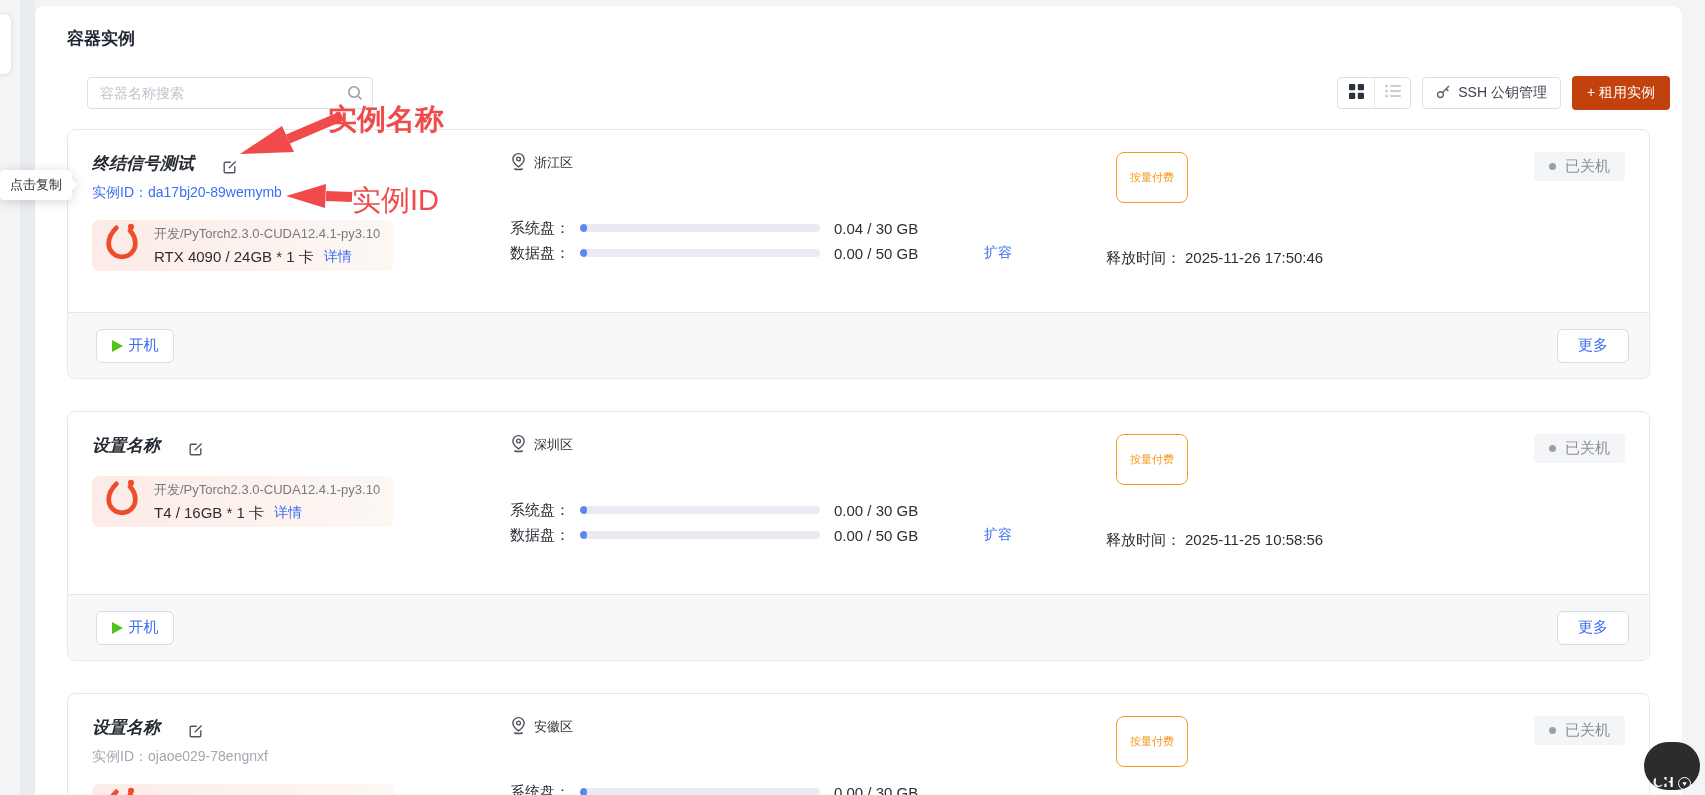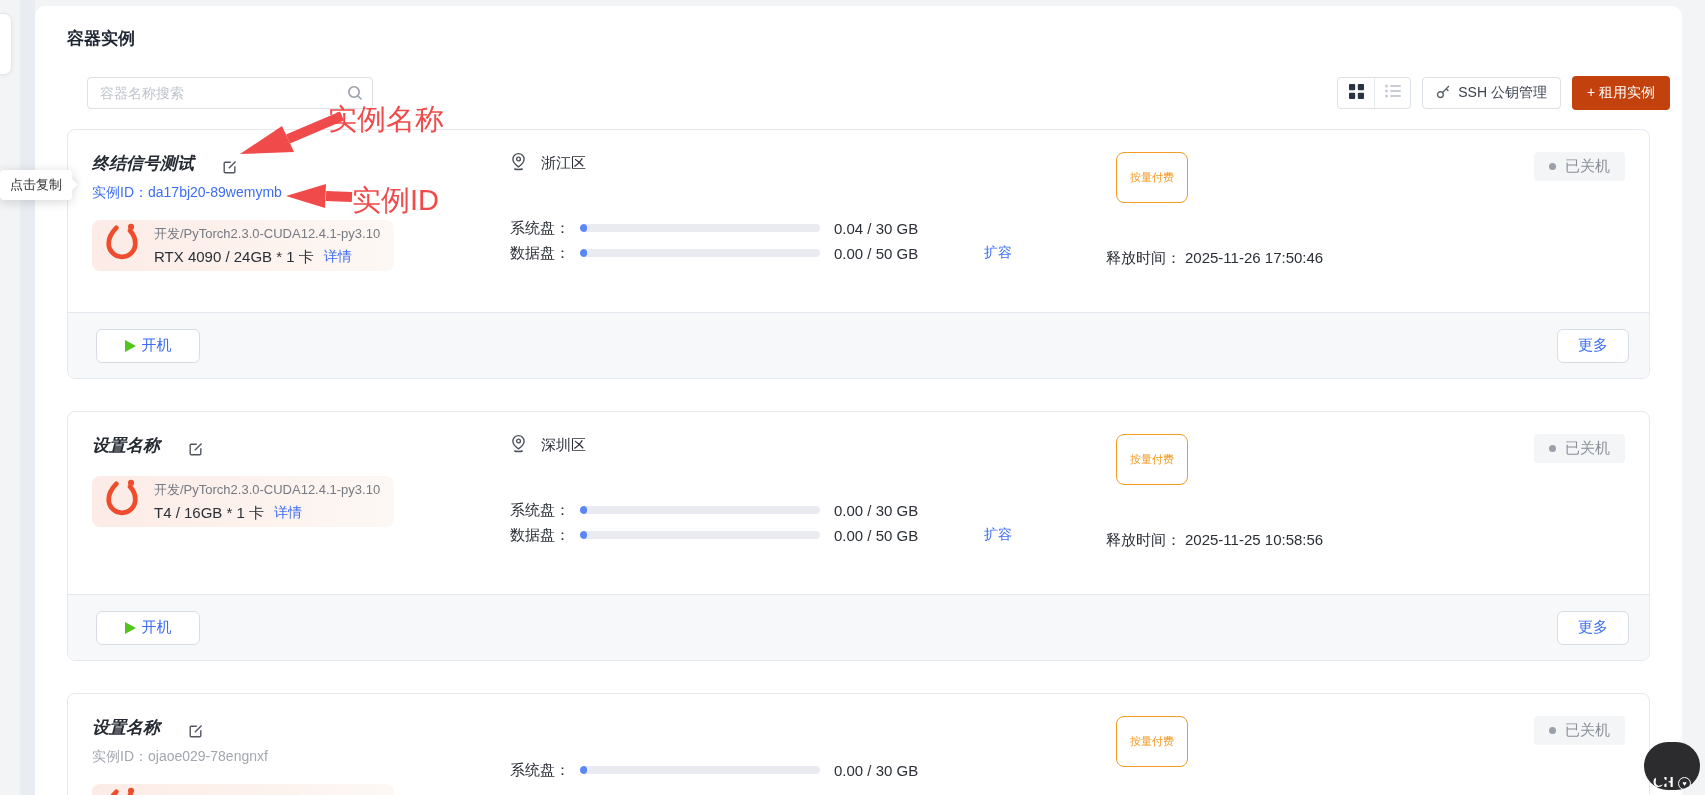--- a/index.html
+++ b/index.html
@@ -44,21 +44,21 @@
   .id-row { margin-top:9px; font-size:14px; height:17px; }
   .id-gray { color:#a3a7af; }
   .id-blue { color:#3D6EF2; cursor:pointer; }
 
   .image-box { margin-top:19px; width:302px; height:51px; border-radius:8px;
     background:linear-gradient(90deg,#fcebe6,#fdf8f4); display:flex; align-items:center; padding-left:11px; gap:13px; }
   .spec .l1 { font-size:13px; color:#767a82; }
   .spec .l2 { margin-top:5px; font-size:15px; color:#2b2f36; display:flex; gap:10px; align-items:center; }
   .lnk { color:#3D6EF2; font-size:14px; cursor:pointer; text-decoration:none; }
 
-  .region-row { display:flex; align-items:center; gap:14px; height:22px; font-size:15px;text-align:right; }
+  .region-row { display:flex; align-items:center; gap:7px; height:22px; font-size:13px;text-align:right; }
   .disks { margin-top:45px; }
   .disk-row { display:flex; align-items:center; height:18px; font-size:15px; }
   .disk-row + .disk-row { margin-top:7px; }
   .disk-row .dlabel { width:70px; }
   .bar { width:240px; height:8px; border-radius:4px; background:#e9ebf0; margin-right:14px; position:relative; overflow:hidden; }
   .bar i { position:absolute; left:0; top:0; width:7px; height:8px; border-radius:4px; background:#5b87f5; }
   .disk-val { width:108px; }
   .expand { margin-left:42px; }
 
   .badge { display:inline-block; margin-left:10px; padding:16px 13px; border:1px solid #F59A23; border-radius:8px;
@@ -67,31 +67,31 @@
   .release .rv { margin-left:4px; }
 
   .status { position:absolute; top:22px; right:24px; display:flex; align-items:center; gap:9px;
     background:#f4f5f6; border-radius:4px; padding:5px 15px; font-size:15px; color:#8a8f99; }
   .status .dot { width:7px; height:7px; border-radius:50%; background:#9aa0aa; }
 
   .card-footer { height:66px; background:#f7f8fa; border-top:1px solid #e3e8ef; border-radius:0 0 8px 8px;
     display:flex; align-items:center; justify-content:space-between; padding:0 20px 0 28px; }
   .btn { background:#fff; border:1px solid #d8dce4; border-radius:6px; height:34px; font-size:15px;
     color:#3D6EF2; cursor:pointer; font-family:inherit; }
-  .btn.power { width:104px; display:flex; align-items:center; justify-content:center; gap:6px; }
+  .btn.power { width:78px; display:flex; align-items:center; justify-content:center; gap:6px; }
   .play { width:0; height:0; border-left:11px solid #52C41A; border-top:6.5px solid transparent; border-bottom:6.5px solid transparent; }
   .btn.more { padding:0 20px; }
 
   .tooltip { position:absolute; left:0; top:170px; z-index:60; background:#fff; border-radius:4px;
     box-shadow:0 2px 12px rgba(0,0,0,.16); padding:6px 10px; font-size:13px; color:#303133; white-space:nowrap; }
   .tooltip::after { content:""; position:absolute; right:-4px; top:50%; margin-top:-5px; width:9px; height:9px;
     background:#fff; transform:rotate(45deg); box-shadow:2px -2px 5px rgba(0,0,0,.05); }
 
   .annot { position:absolute; color:#F04A4A; font-size:29px; font-weight:500; z-index:50; white-space:nowrap; }
-  #annot-name { left:328px; top:100px; }
+  #annot-name { left:328px; top:100px;font-weight:bold; }
   #annot-id { left:352px; top:181px; }
   .annot-svg { position:absolute; left:0; top:0; z-index:49; pointer-events:none; }
 
   .chat { position:absolute; right:5px; bottom:5px; width:56px; height:48px; background:#2c2c2e; border-radius:24px;
     display:flex; align-items:flex-end; justify-content:center; gap:4px; z-index:70; cursor:pointer; color:#fff; }
   .chat::after { content:""; position:absolute; left:5px; bottom:-5px; width:0; height:0;
     border:9px solid transparent; border-top-color:#2c2c2e; transform:rotate(28deg); }
   .chat .ch { font-size:14px; font-weight:700; letter-spacing:.5px; }
   .chat .heart { width:13px; height:13px; border:1.5px solid #fff; border-radius:50%; font-size:7px;
     line-height:11px; text-align:center; }
@@ -329,20 +329,30 @@
           <span>
             <svg width="38" height="46" viewBox="0 0 40 48" fill="none">
               <path d="M14 7 C 8.5 12.5 6 17.5 6 23.5 a 14 14 0 0 0 28 0 c 0 -5.5 -2.3 -10 -5.5 -13.5" stroke="#EE4C2C" stroke-width="5" stroke-linecap="round"></path>
               <circle cx="29.5" cy="6" r="3.2" fill="#EE4C2C"></circle>
             </svg>
           </span>
 
         </div>
       </div>
       <div class="cb-col2">
+        <div class="region-row">
+          <span>
+            <svg width="17" height="19" viewBox="0 0 17 19" fill="none" stroke="#4c525c" stroke-width="1.4">
+              <path d="M8.5 1.6 a5.6 5.6 0 0 1 5.6 5.6 c0 3.2 -3.1 5.9 -5.6 7.6 C6 13.1 2.9 10.4 2.9 7.2 A5.6 5.6 0 0 1 8.5 1.6 Z"></path>
+              <circle cx="8.5" cy="7" r="1.9"></circle>
+                <path d="M4.7 17 c1.2 .6 6.4 .6 7.6 0" stroke-linecap="round"></path>
+            </svg>
+          </span>
+          <span>安徽区</span>
+        </div>
         <div class="disks">
           <div class="disk-row">
             <span class="dlabel">系统盘：</span>
             <div class="bar">
                 <i></i>
               </div>
             <span class="disk-val">0.00 / 30 GB</span>
           </div>
         </div>
       </div>

